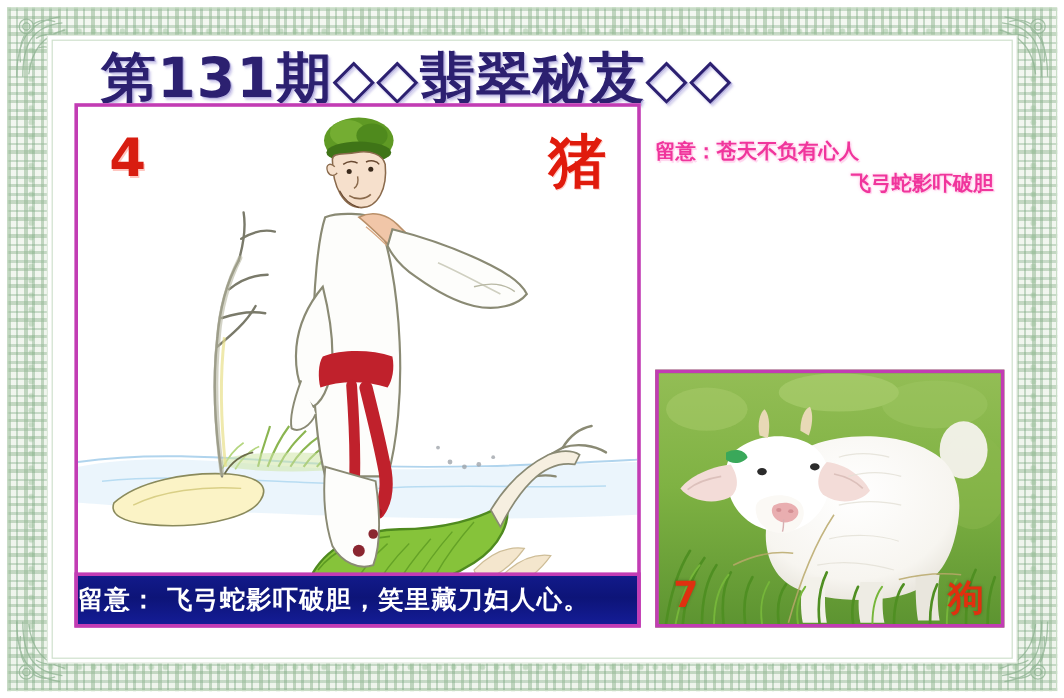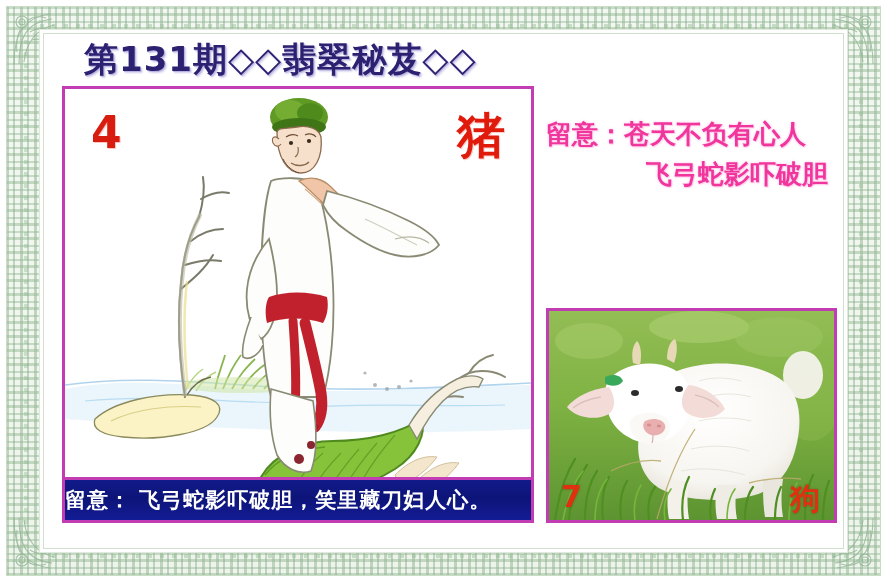--- a/index.html
+++ b/index.html
@@ -56,21 +56,21 @@
   }
   .scallop-v.left{left:20px;}
   .scallop-v.right{right:20px;}
 
   
   #content{position:absolute;left:46px;top:36px;width:795px;height:510px;}
 
   
   #title{
     position:absolute;left:38px;top:6px;
-    font-size:34px;font-weight:bold;letter-spacing:1px;
+    font-size:46px;font-weight:bold;letter-spacing:1px;
     color:#2c2070;
     text-shadow:1px 1px 0 #b9b4e0, 2px 2px 2px rgba(120,110,200,.35);
     white-space:nowrap;line-height:1;
     font-family:"DejaVu Sans","Liberation Sans",sans-serif;
   }
 
   
   #main-panel{
     position:absolute;left:16px;top:50px;width:472px;height:437px;
     border:3px solid #c23cb4;background:#ffffff;box-sizing:border-box;
@@ -99,21 +99,21 @@
     display:flex;align-items:center;
   }
   #banner-text{
     color:#ffffff;font-size:21px;font-weight:bold;letter-spacing:1px;
     white-space:nowrap;
   }
 
   
   #note{
     position:absolute;left:500px;top:78px;width:290px;
-    color:#f0359c;font-size:26px;font-weight:bold;line-height:1.55;
+    color:#f0359c;font-size:17px;font-weight:bold;line-height:1.55;
     text-shadow:0 0 3px rgba(255,190,225,.95), 1px 1px 0 rgba(255,215,240,.9);
   }
   #note .l1{display:block;text-align:left;}
   #note .l2{display:block;text-align:right;padding-right:8px;}
 
   #photo-panel{
     position:absolute;left:500px;top:272px;width:291px;height:215px;
     border:3px solid #c23cb4;box-sizing:border-box;background:#7fae4a;
     overflow:hidden;
   }

